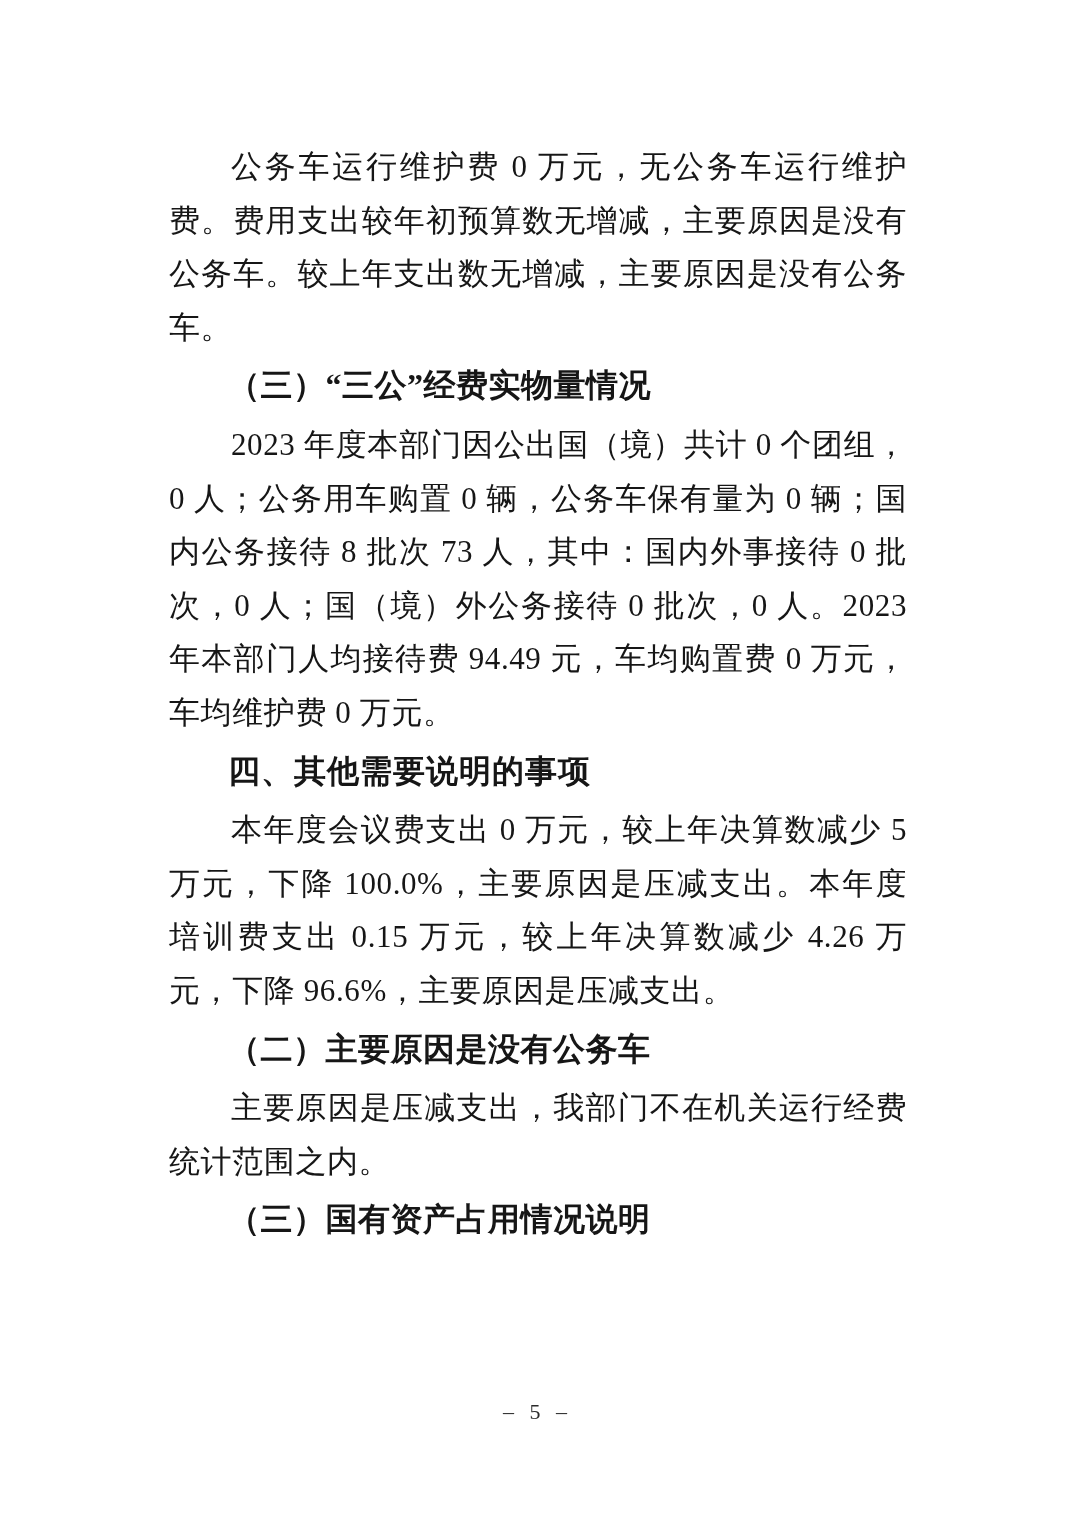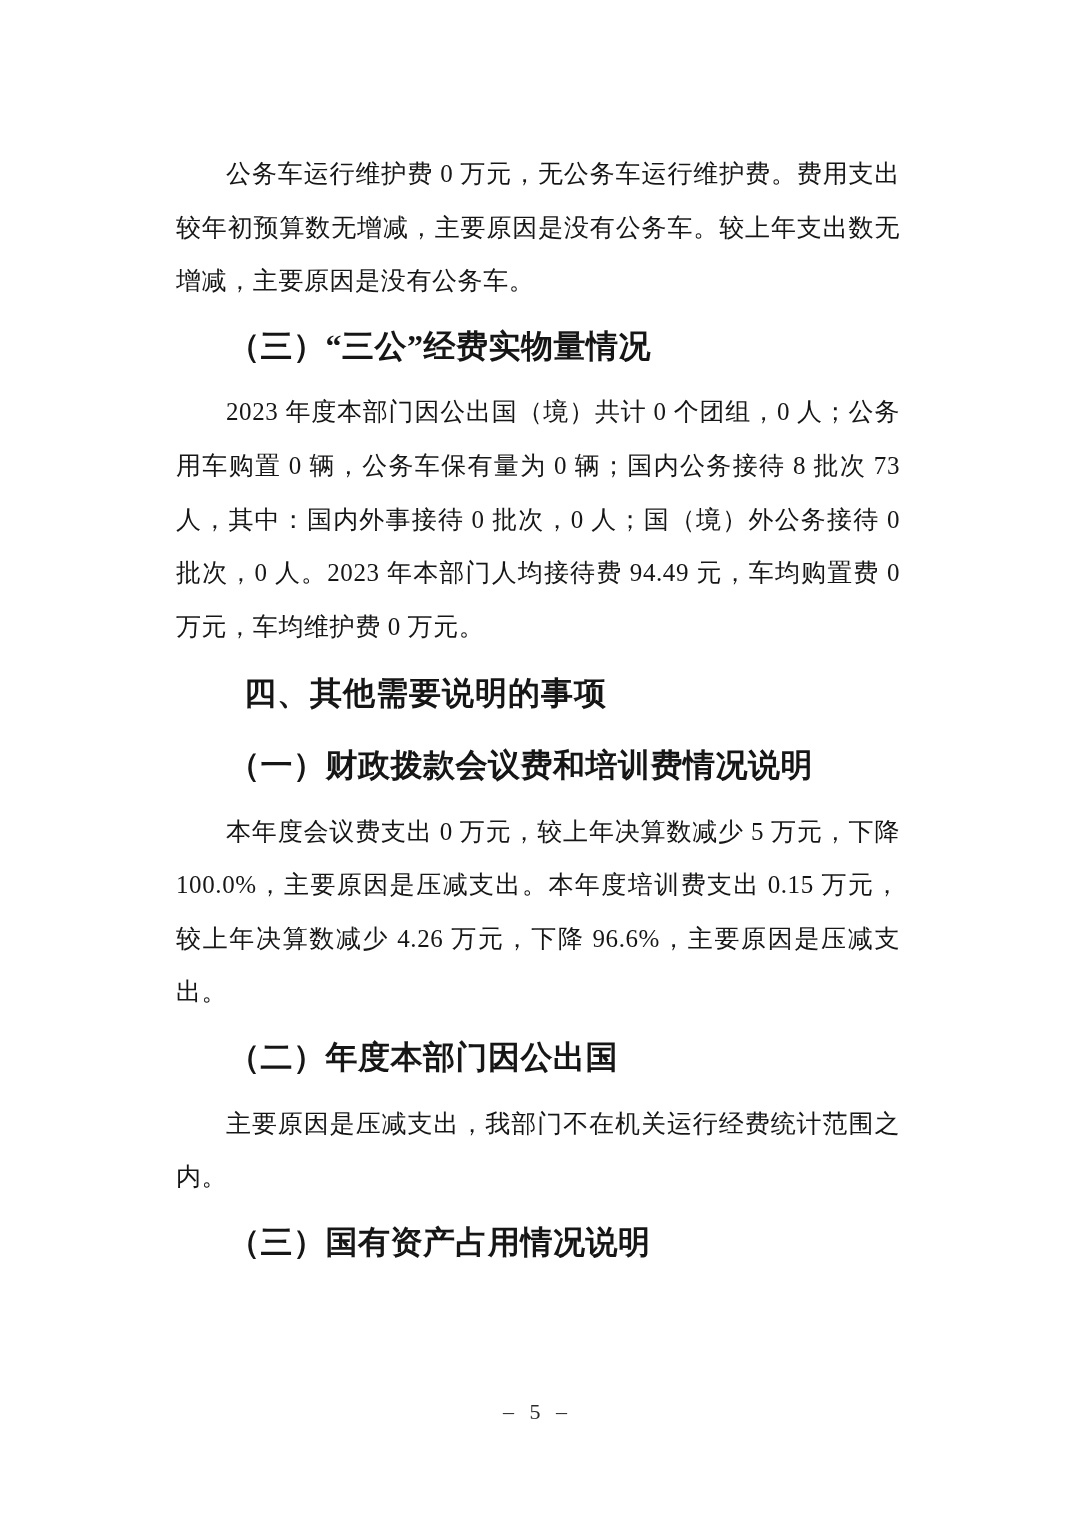--- a/index.html
+++ b/index.html
@@ -22,47 +22,47 @@
     height: 1520px;
     background: #ffffff;
   }
   .content {
     position: absolute;
     left: 164px;
     top: 135px;
     width: 748px;
   }
   .para {
-    margin: 12px;
-    font-size: 25px;
+    margin: 5px;
+    font-size: 31px;
     line-height: 53.6px;
     text-align: justify;
     text-justify: inter-ideograph;
     text-align-last: left;
     text-indent: 2em;
     letter-spacing: 0.6px;
     word-break: break-all;
   }
   .heading-kai {
     margin: 0;
     font-size: 32px;
     line-height: 53.6px;
     font-weight: bold;
     text-indent: 2em;
     letter-spacing: 0.5px;
     font-family: Liberation Serif, serif;
   }
   .heading-hei {
-    margin: 16px;
+    margin: 0;
     font-size: 32px;
     line-height: 53.6px;
     font-weight: bold;
     text-indent: 2em;
     letter-spacing: 1px;
-    font-family: Liberation Mono, monospace;
+    font-family: Liberation Sans, sans-serif;
   }
   .footer {
     position: absolute;
     left: 0;
     top: 1399px;
     width: 100%;
     text-align: center;
     font-size: 22px;
     letter-spacing: 5px;
     color: #2a2a2a;
@@ -70,20 +70,19 @@
 </style>
 </head>
 <body>
 
 <div class="page">
   <div class="content">
     <p class="para">公务车运行维护费 0 万元，无公务车运行维护费。费用支出较年初预算数无增减，主要原因是没有公务车。较上年支出数无增减，主要原因是没有公务车。</p>
     <h3 class="heading-kai">（三）“三公”经费实物量情况</h3>
     <p class="para">2023 年度本部门因公出国（境）共计 0 个团组，0 人；公务用车购置 0 辆，公务车保有量为 0 辆；国内公务接待 8 批次 73 人，其中：国内外事接待 0 批次，0 人；国（境）外公务接待 0 批次，0 人。2023 年本部门人均接待费 94.49 元，车均购置费 0 万元，车均维护费 0 万元。</p>
     <h2 class="heading-hei">四、其他需要说明的事项</h2>
-    <h3 class="heading-kai">（一）财政拨款会议费和培训费情况说明</h3>
     <p class="para">本年度会议费支出 0 万元，较上年决算数减少 5 万元，下降 100.0%，主要原因是压减支出。本年度培训费支出 0.15 万元，较上年决算数减少 4.26 万元，下降 96.6%，主要原因是压减支出。</p>
-    <h3 class="heading-kai">（二）年度本部门因公出国</h3>
+    <h3 class="heading-kai">（二）主要原因是没有公务车</h3>
     <p class="para">主要原因是压减支出，我部门不在机关运行经费统计范围之内。</p>
     <h3 class="heading-kai">（三）国有资产占用情况说明</h3>
   </div>
   <div class="footer">– 5 –</div>
 </div>
 
 </body></html>

